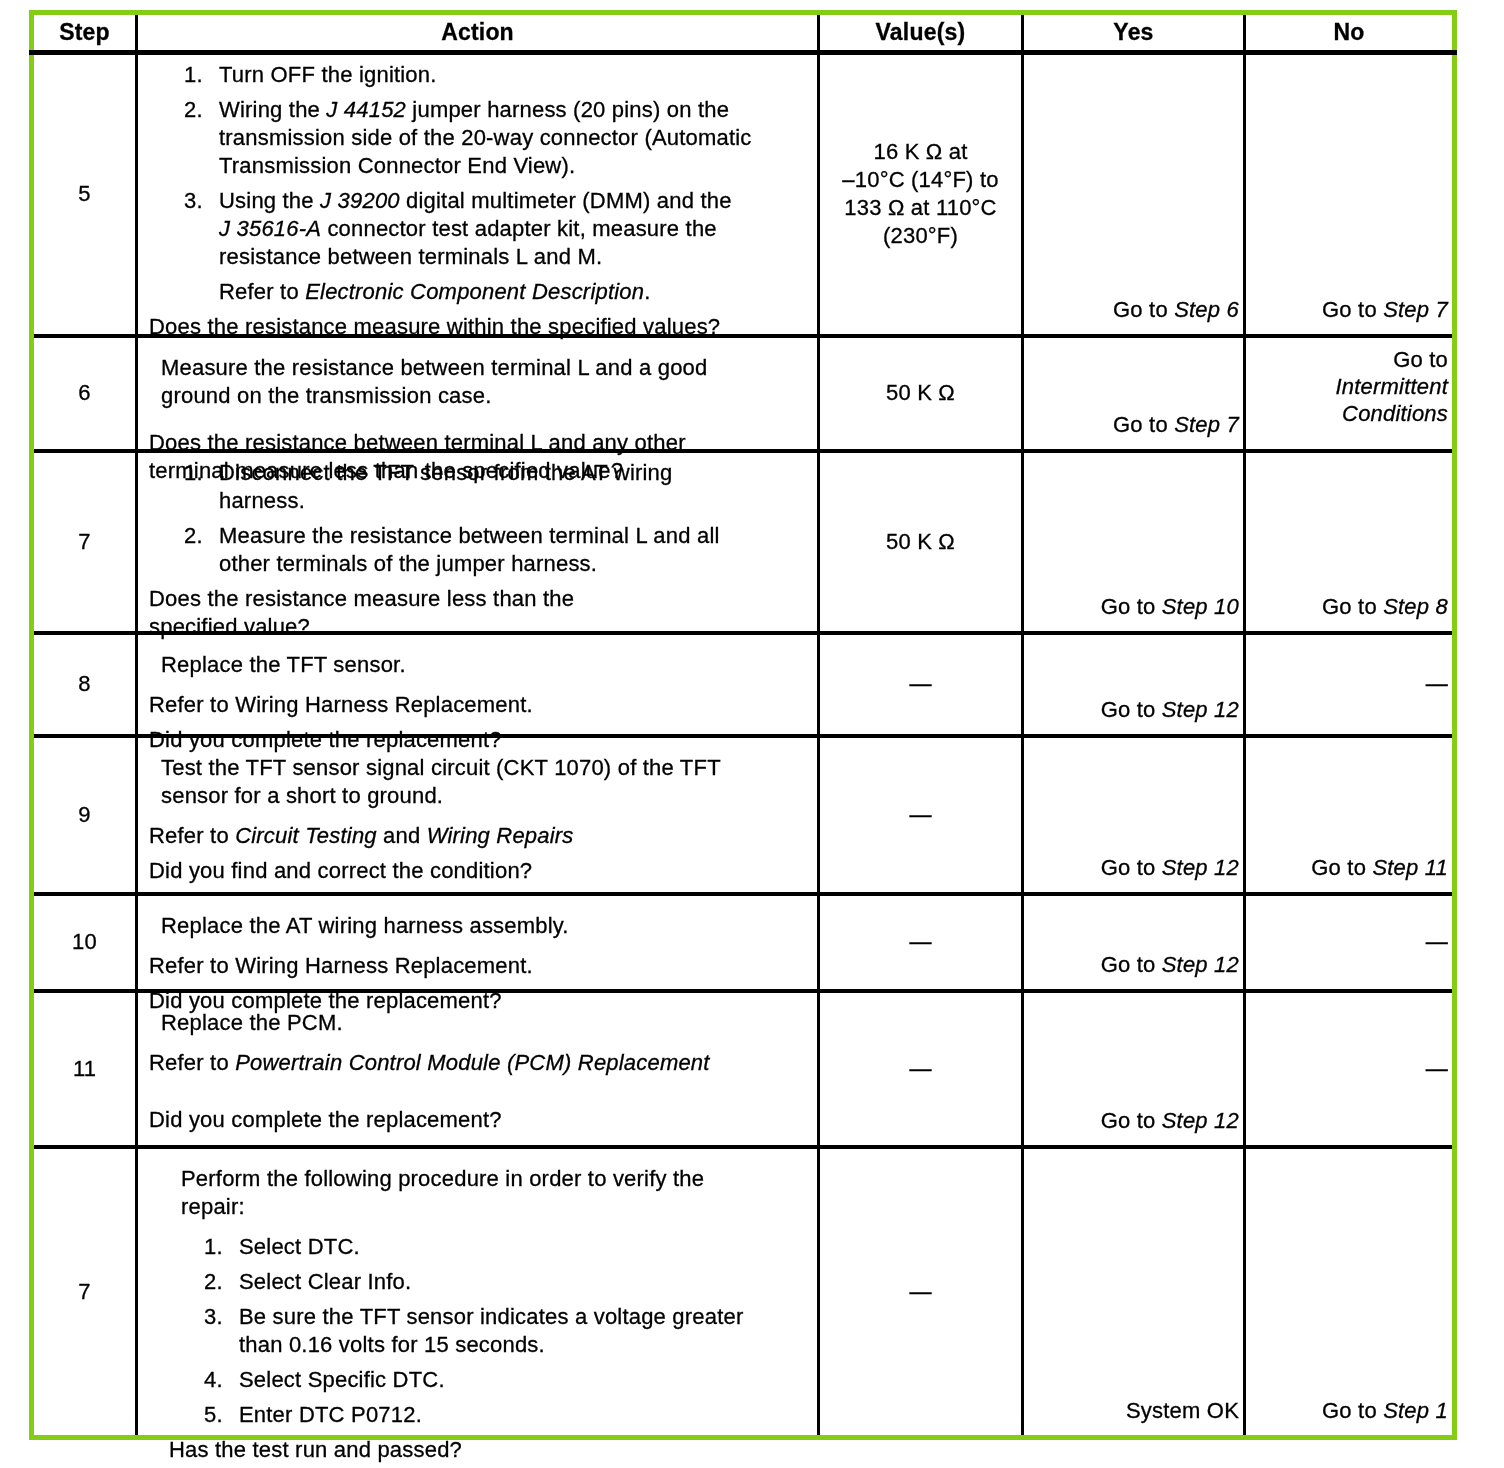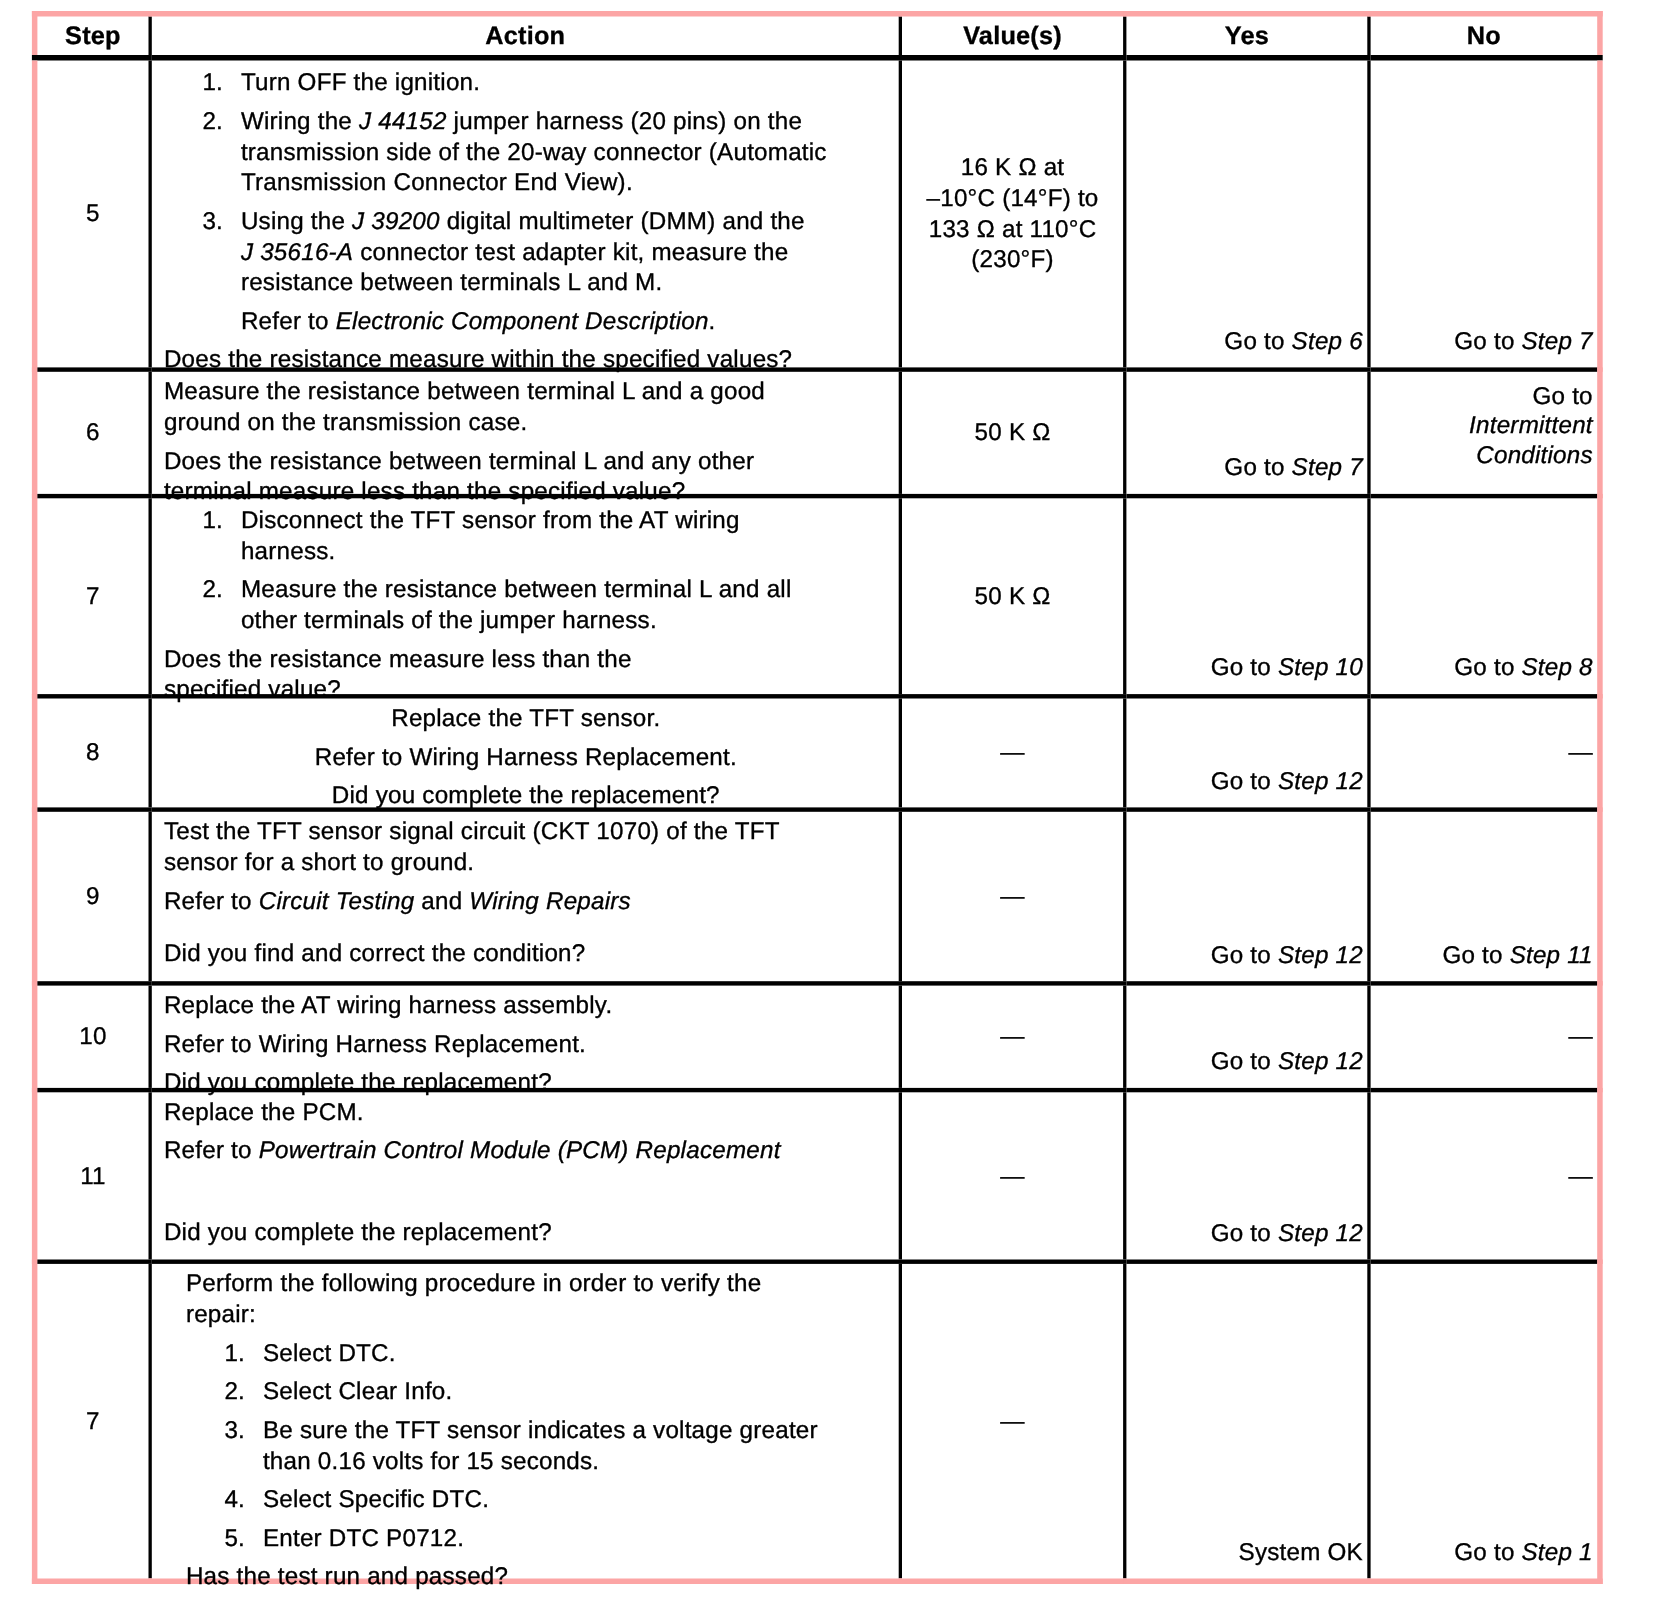--- a/index.html
+++ b/index.html
@@ -12,21 +12,21 @@
     letter-spacing: 0.2px;
   }
   .page { position: relative; width: 1504px; height: 1468px; background: #fff; overflow: hidden; }
 
   table.diag {
     position: absolute; left: 29px; top: 10px;
     width: 1423px;
     border-collapse: collapse; table-layout: fixed;
     background: #fff;
   }
-  table.diag { border: 5px solid #fca5a5; }
+  table.diag { border: 5px solid #84cc16; }
   .diag th, .diag td { border: 3px solid #000; }
   .diag thead th { border-bottom-width: 5px; }
   .diag tbody td { border-top-width: 4px; }
 
   .diag thead tr { height: 37px; }
   tr.r0 { height: 283px; }
   tr.r1 { height: 115px; }
   tr.r2 { height: 182px; }
   tr.r3 { height: 103px; }
   tr.r4 { height: 158px; }
@@ -47,28 +47,28 @@
   td.yn.vtop { vertical-align: top; padding-top: 8px; line-height: 27px; }
 
   td.action { vertical-align: top; padding: 0; }
   .awrap {
     display: flex; flex-direction: column; justify-content: space-between;
     padding: 4px 10px 7px 11px;
   }
   .r0 .awrap { height: 274px; }
   .r1 .awrap { height: 107px; }
   .r2 .awrap { height: 174px; }
-  .r3 .awrap { height: 95px; text-align: center; }
+  .r3 .awrap { height: 95px; }
   .r4 .awrap { height: 150px; }
   .r5 .awrap { height: 89px; }
   .r6 .awrap { height: 148px; }
   .r7 .awrap { height: 283px; padding-left: 31px; }
 
   .para, .q, .litext, .refer { white-space: pre-line; }
-  .para { margin: 0; }
+  .para { margin: 12px; }
   .q { margin-top: 7px; }
   .li { display: flex; margin: 7px 0 0 35px; }
   .li.first { margin-top: 2px; }
   .num { flex: none; width: 35px; }
   .litext { flex: 1; }
   .refer { margin: 7px 0 0 70px; }
   .refer.flush { margin-left: 0; }
   i { font-style: italic; }
 </style>
 </head>

